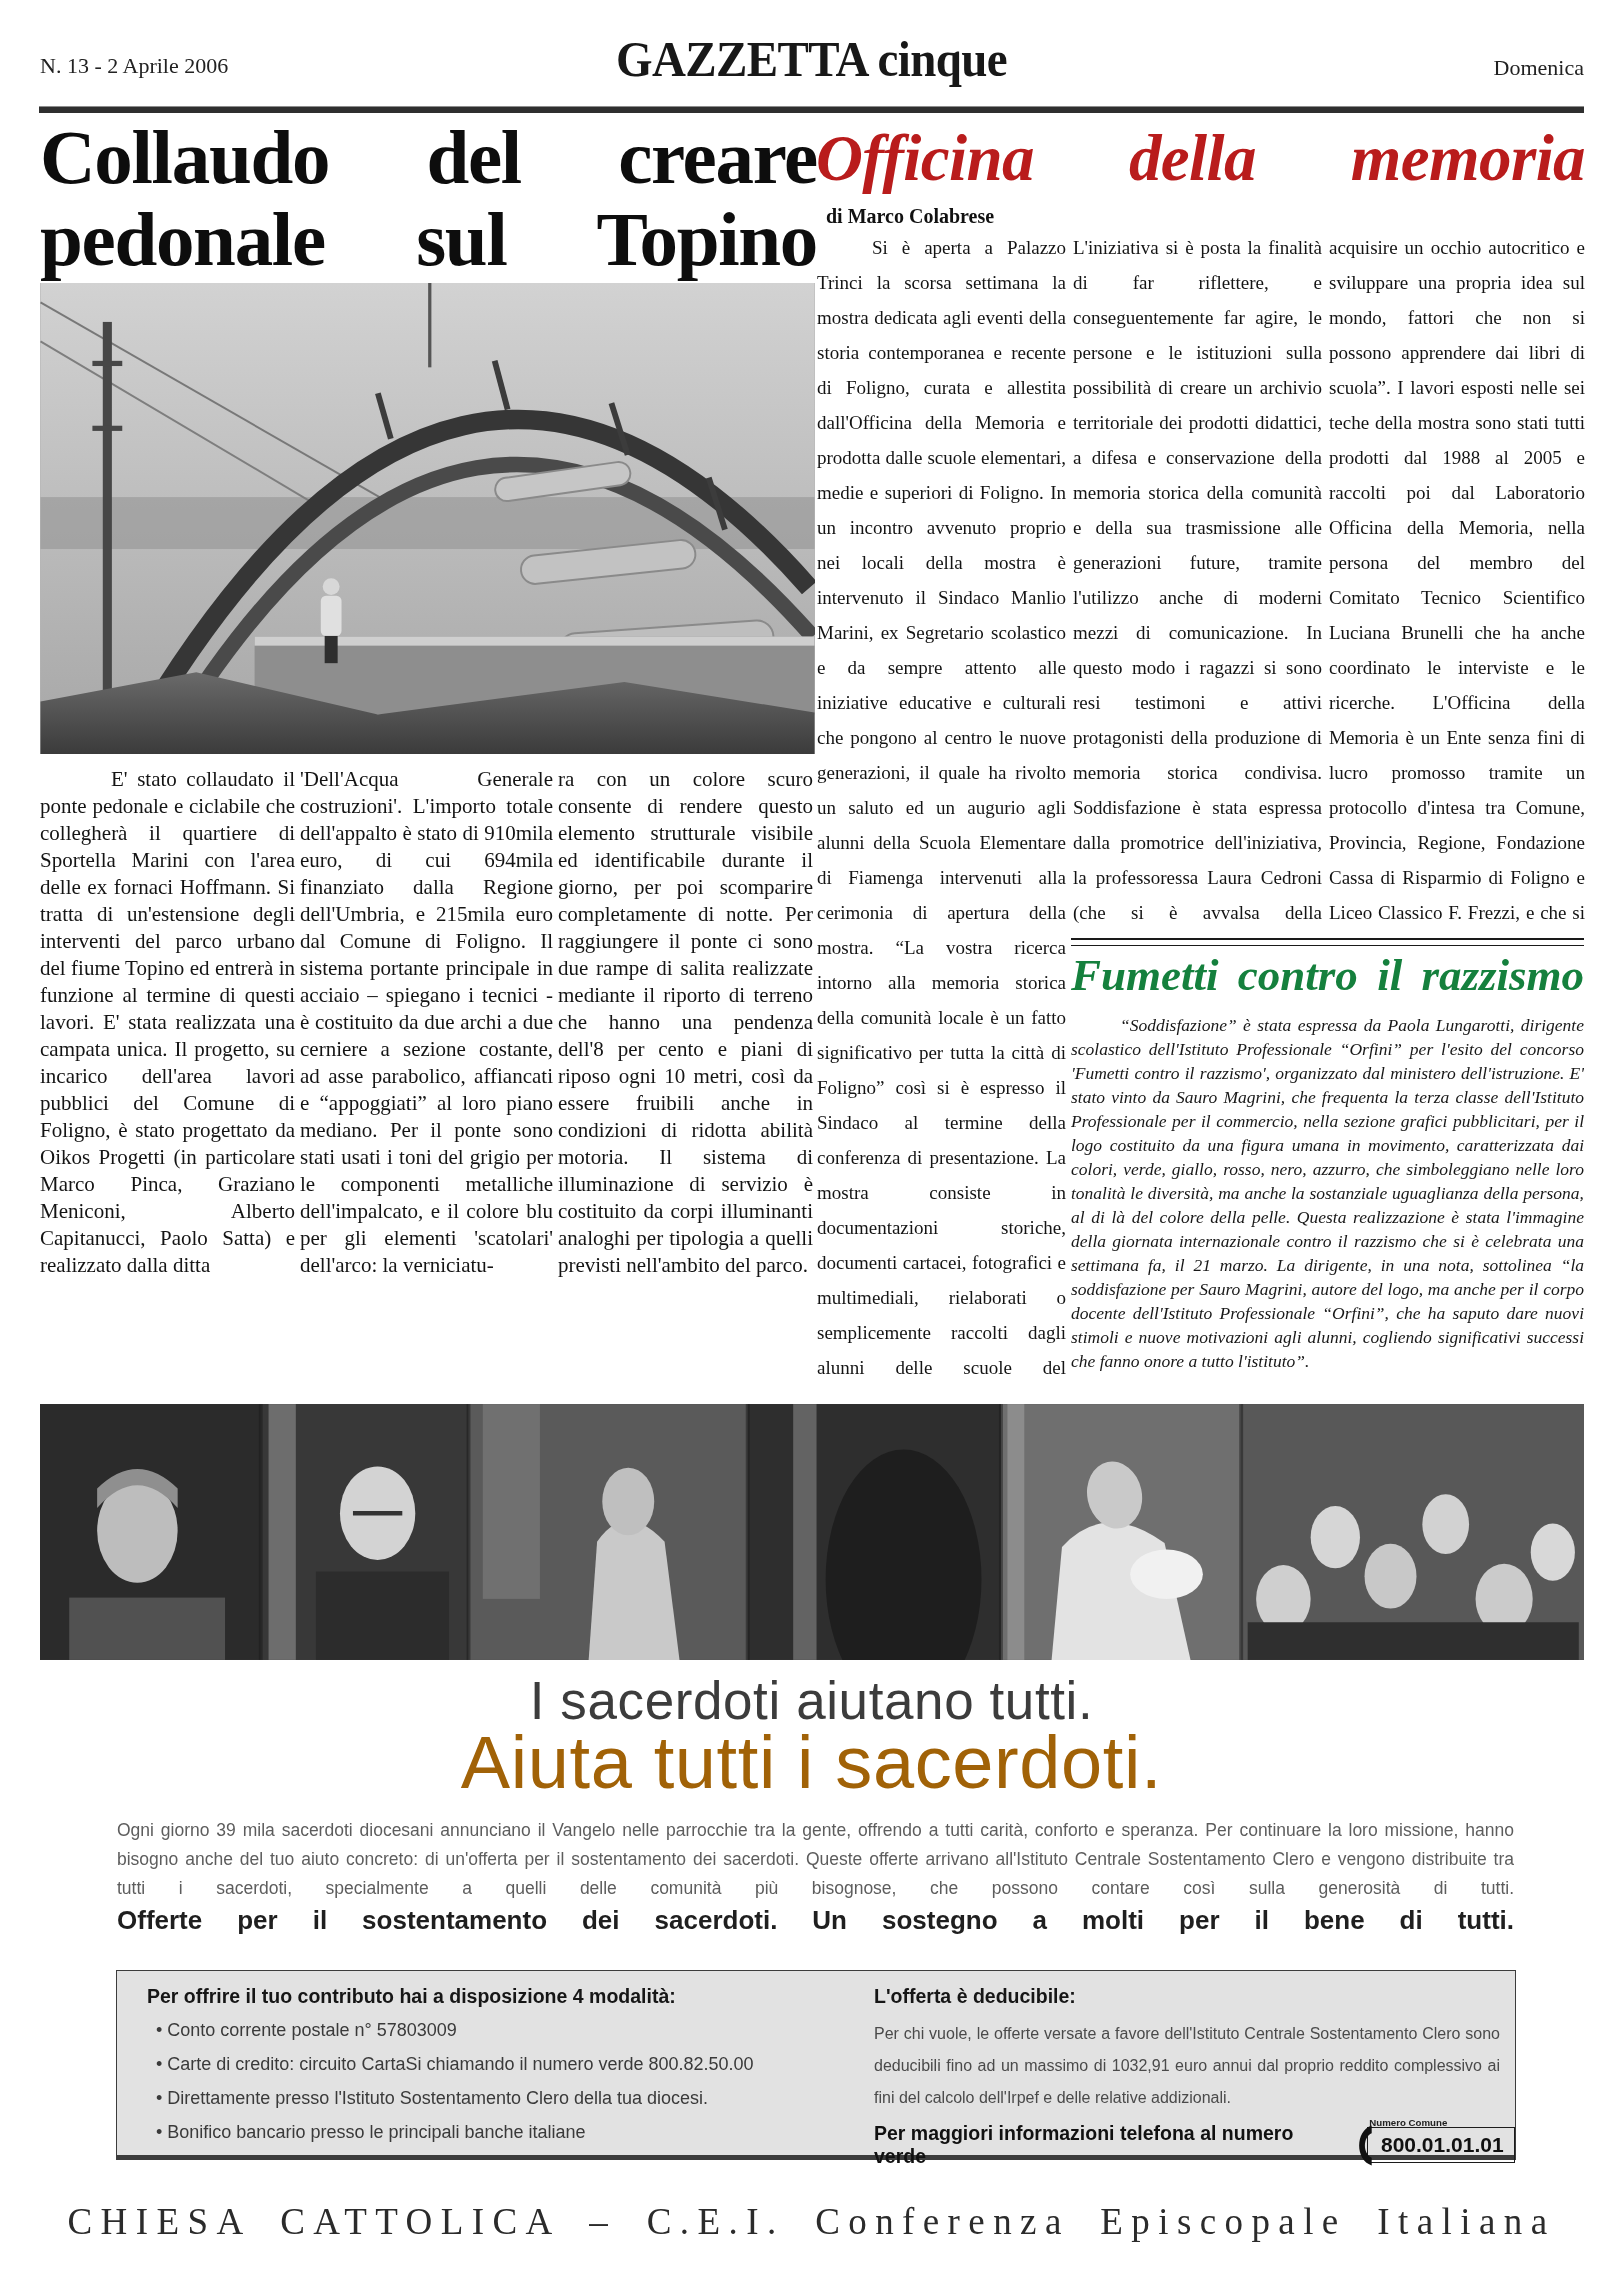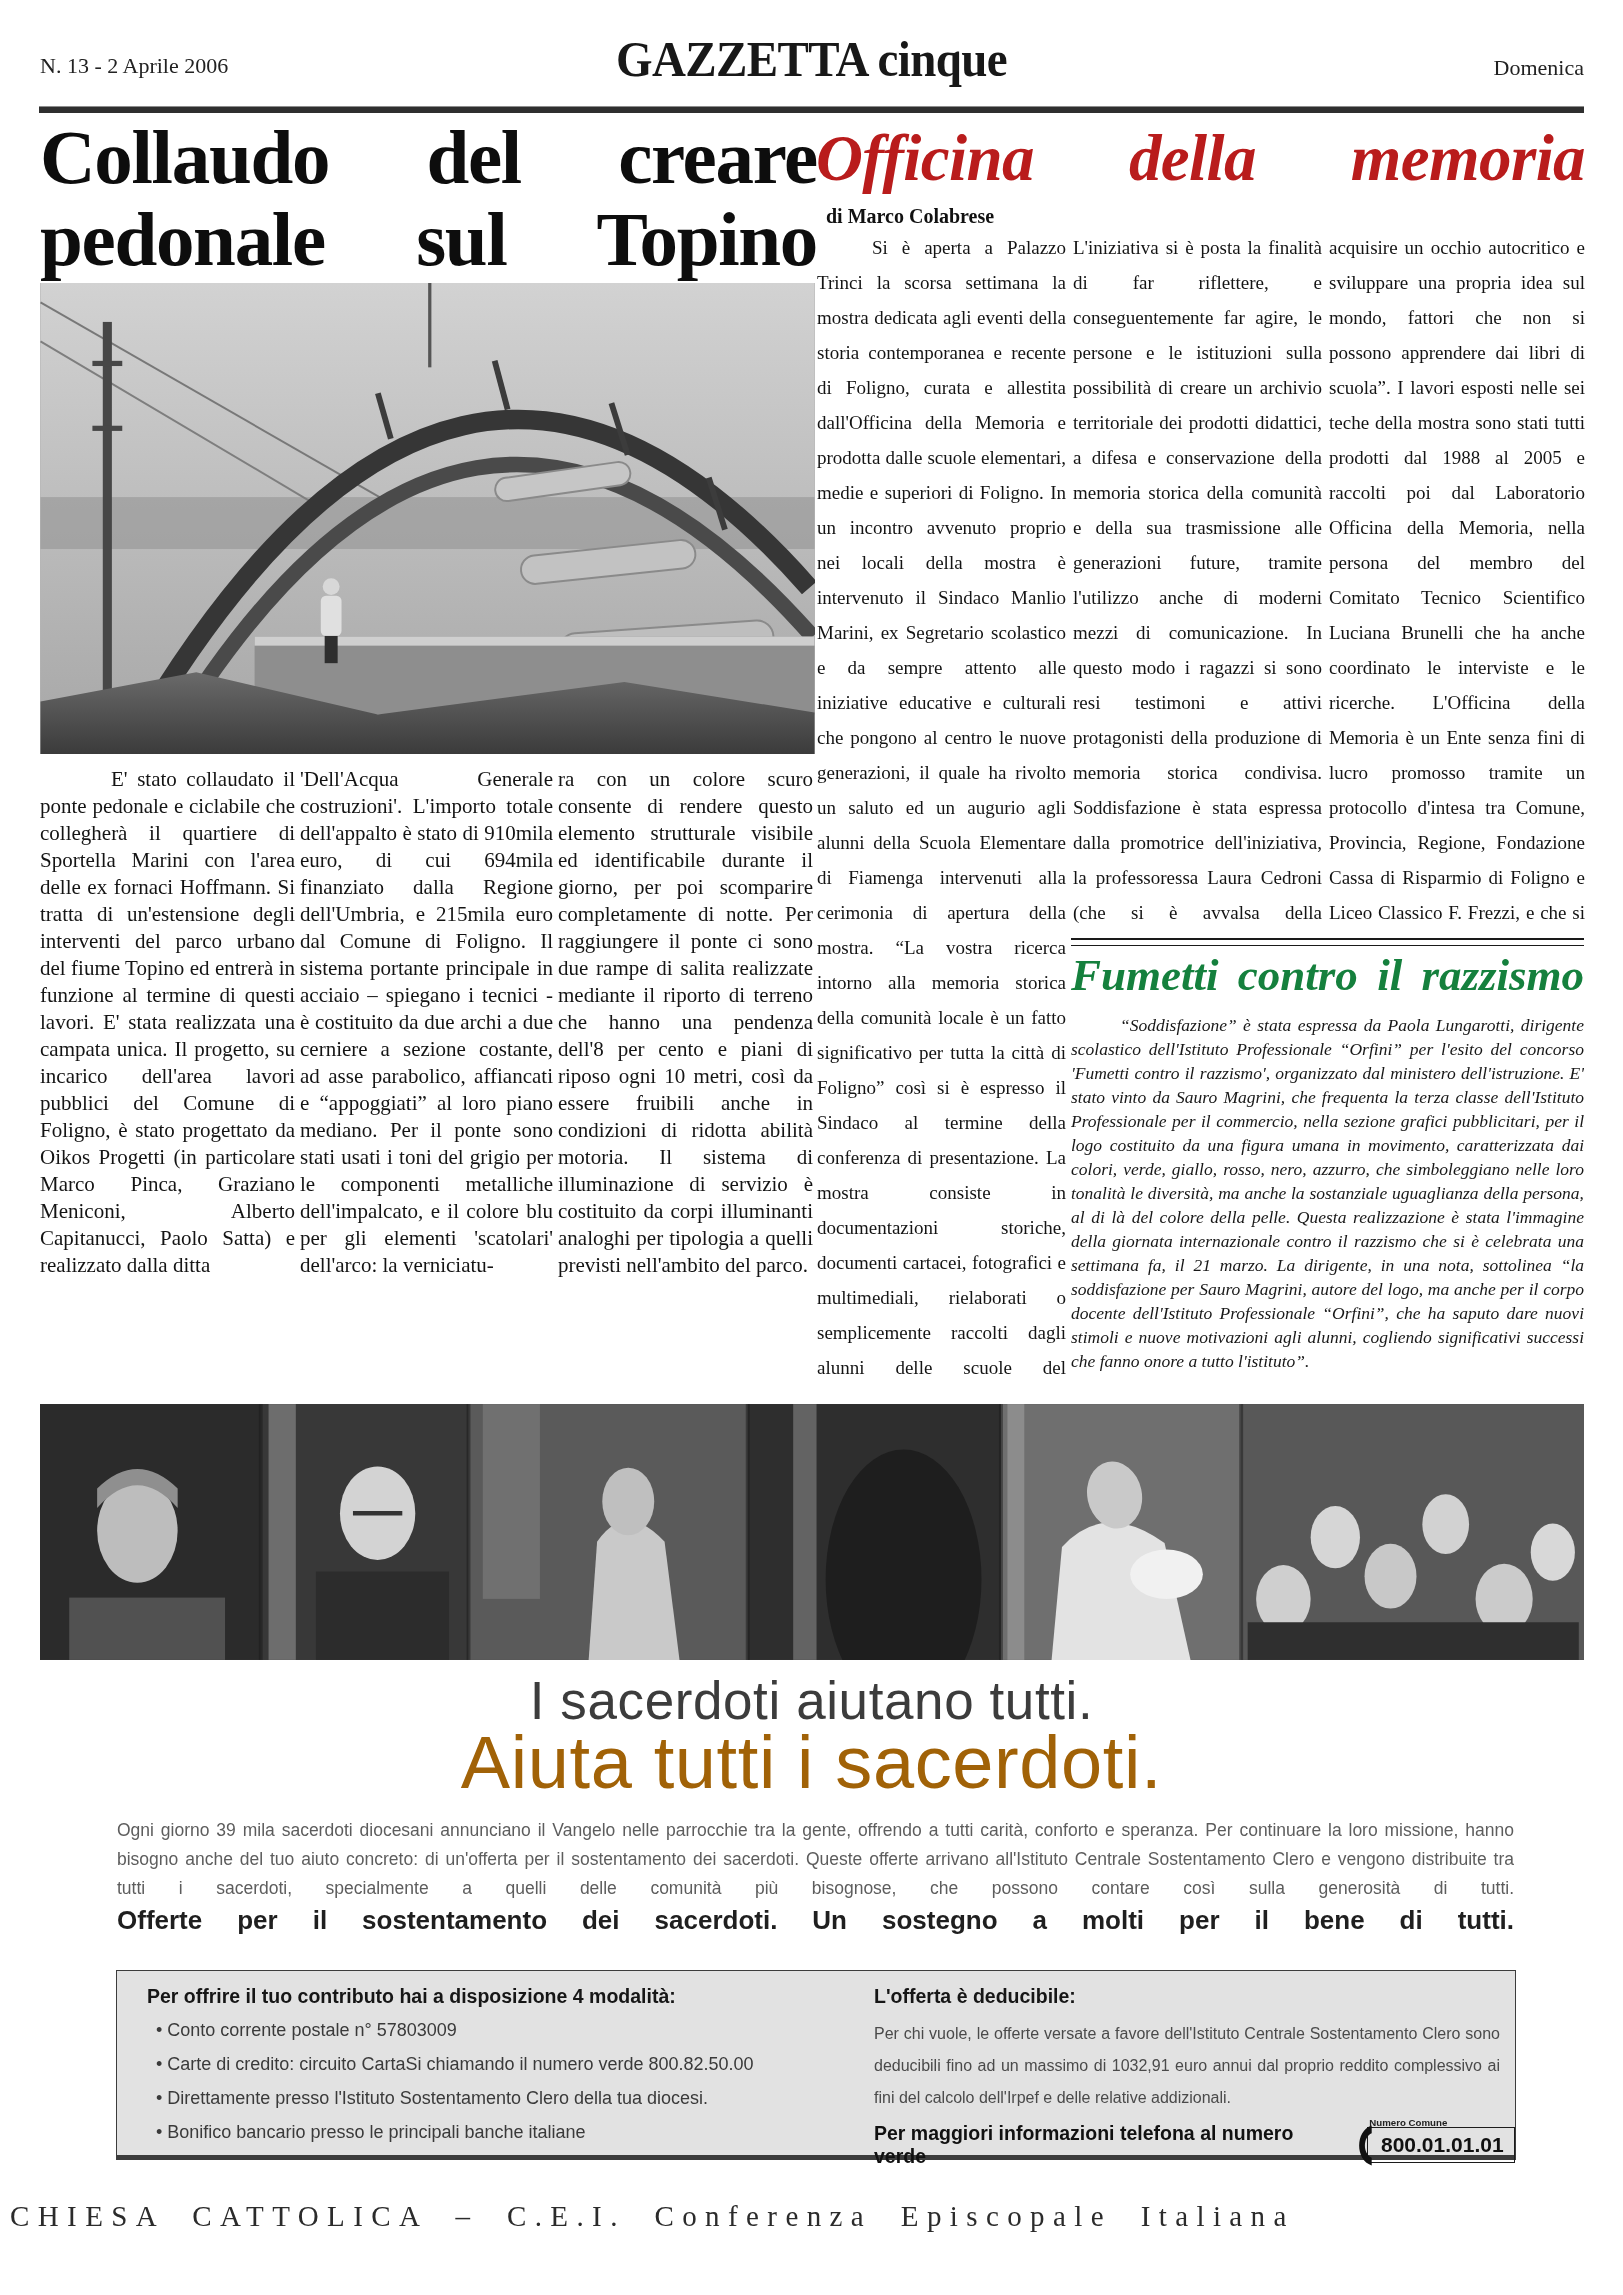--- a/index.html
+++ b/index.html
@@ -57,22 +57,22 @@
   .box-right-title{left:757px;top:14.3px;font-size:19.5px;font-weight:700;color:#161616;}
   .box-right-text{left:757px;top:47px;width:626px;font-size:16px;line-height:32px;color:#4a4a4a;text-align:justify;}
   .phone-row{left:757px;top:151px;display:flex;align-items:center;}
   .phone-cta{font-size:19.5px;font-weight:700;color:#111;}
   .phone-badge{position:relative;display:inline-flex;align-items:center;border:1.9px solid #1c1c1c;
                padding:5.2px 10.4px 5.2px 13px;margin-left:26px;}
   .pb-label{position:absolute;top:-11px;left:1.3px;font-size:9.7px;font-weight:700;color:#222;white-space:nowrap;}
   .pb-receiver{position:absolute;left:-17px;top:-5.2px;}
   .pb-number{font-size:21px;font-weight:700;color:#111;}
   
-  .footer{left:0;right:0;top:2200px;text-align:left;font-size:29px;letter-spacing:8.4px;
-          word-spacing:13px;color:#2b2b2b;margin-left:10px;}
+  .footer{left:0;right:0;top:2200px;text-align:center;font-size:37px;letter-spacing:8.4px;
+          word-spacing:13px;color:#2b2b2b;}
 </style>
 </head>
 <body>
 
 <div class="page">
 
   <div class="abs issue">N. 13 - 2 Aprile 2006</div>
   <div class="abs masthead"><span>GAZZETTA</span> <span class="sub">cinque</span></div>
   <div class="abs day">Domenica</div>
   <div class="abs header-rule"></div>

